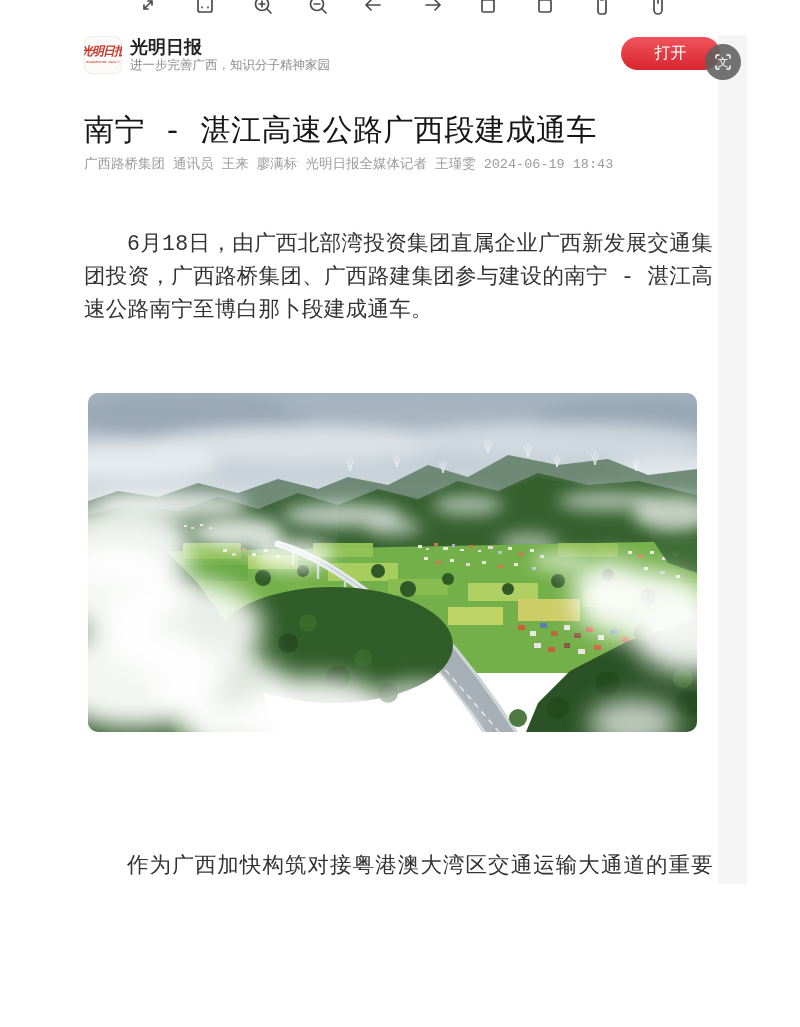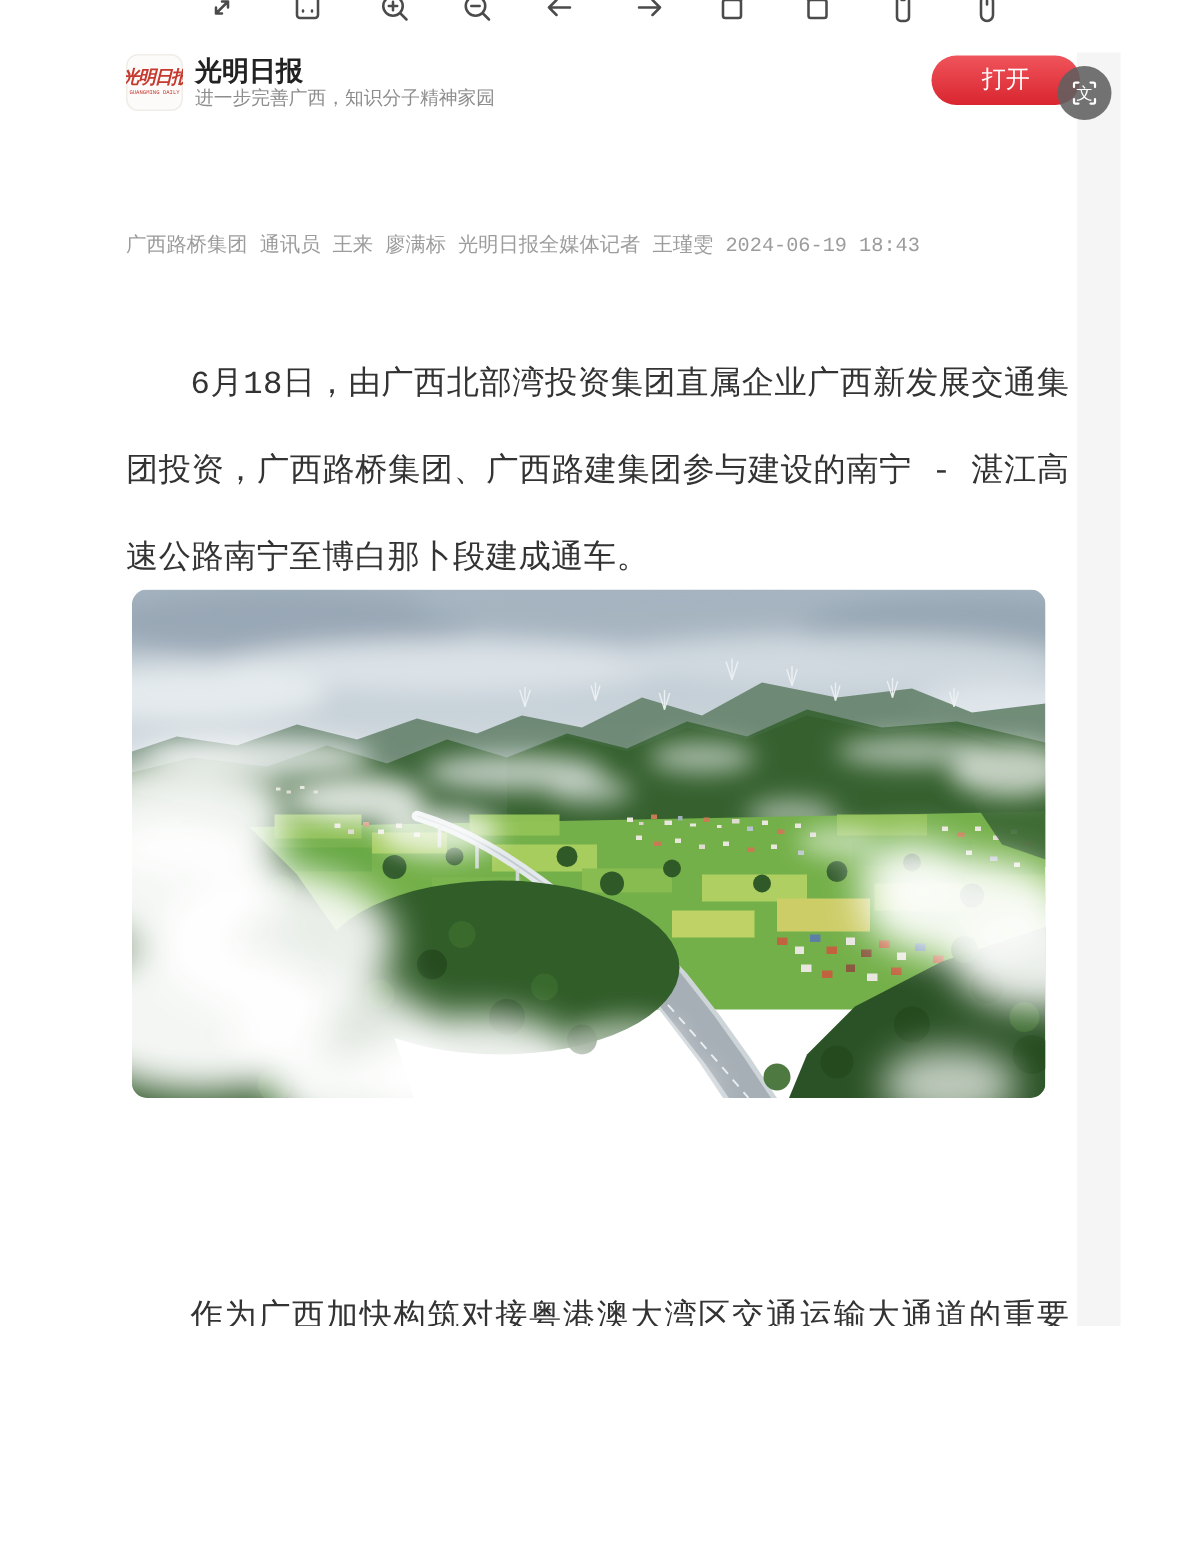--- a/index.html
+++ b/index.html
@@ -25,21 +25,21 @@
             border-radius:17px;background:linear-gradient(180deg,#f0545c 0%,#d9252f 100%);
             color:#fff;font-size:16px;cursor:pointer;font-family:inherit;}
   .trans-btn{position:absolute;left:705px;top:44px;width:36px;height:36px;border-radius:50%;
              background:rgba(96,96,96,.88);display:flex;align-items:center;justify-content:center;
              cursor:pointer;z-index:6;}
   
   .art-title{position:absolute;left:84px;top:92px;width:630px;font-size:30px;line-height:40px;
              font-weight:500;color:#161616;letter-spacing:.5px;}
   .art-byline{position:absolute;left:84px;top:155px;width:640px;font-size:13.5px;line-height:20px;
               color:#9c9c9c;}
-  .para{position:absolute;left:84px;width:629px;font-size:21.5px;line-height:58px;color:#333;
+  .para{position:absolute;left:84px;width:629px;font-size:21.5px;line-height:33px;color:#333;
         text-align:justify;text-indent:2em;letter-spacing:.3px;}
   .para1{top:206px;}
   .para2{top:828px;}
   .photo{position:absolute;left:88px;top:393px;width:609px;height:339px;border-radius:10px;
          overflow:hidden;cursor:pointer;}
   .photo svg{display:block;}
   .caption{position:absolute;left:84px;top:760px;font-size:20px;line-height:30px;color:#333;
            text-indent:2em;}
 </style>
 </head>
@@ -121,20 +121,21 @@
       <g stroke="#fff" stroke-width="1.5" fill="none" stroke-linecap="round">
         <path d="M4,7 L4,5 Q4,4 5,4 L7,4"></path>
           <path d="M15,4 L17,4 Q18,4 18,5 L18,7"></path>
         <path d="M18,15 L18,17 Q18,18 17,18 L15,18"></path>
           <path d="M7,18 L5,18 Q4,18 4,17 L4,15"></path>
       </g>
       <text x="11" y="15" text-anchor="middle" font-size="11" fill="#fff">文</text>
     </svg>
   </div>
 
+  <h1 class="art-title">南宁 - 湛江高速公路广西段建成通车</h1>
   <div class="art-byline">
     <span>广西路桥集团 通讯员 王来 廖满标 光明日报全媒体记者 王瑾雯</span>
     <span>2024-06-19 18:43</span>
   </div>
   <p class="para para1">6月18日，由广西北部湾投资集团直属企业广西新发展交通集团投资，广西路桥集团、广西路建集团参与建设的南宁 - 湛江高速公路南宁至博白那卜段建成通车。</p>
 
   <div class="photo">
     <svg width="609" height="339" viewBox="0 0 609 339" preserveAspectRatio="none">
       <defs>
         <linearGradient id="sky" x1="0" y1="0" x2="0" y2="1">

